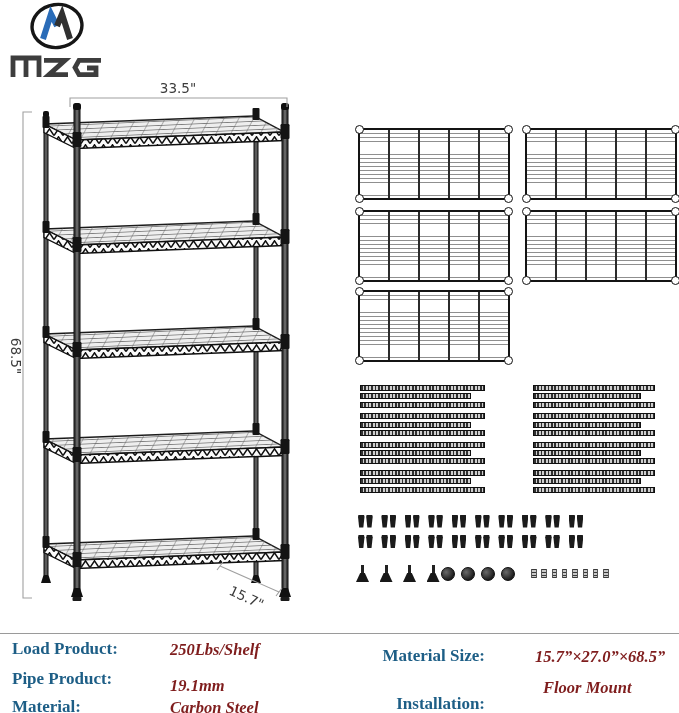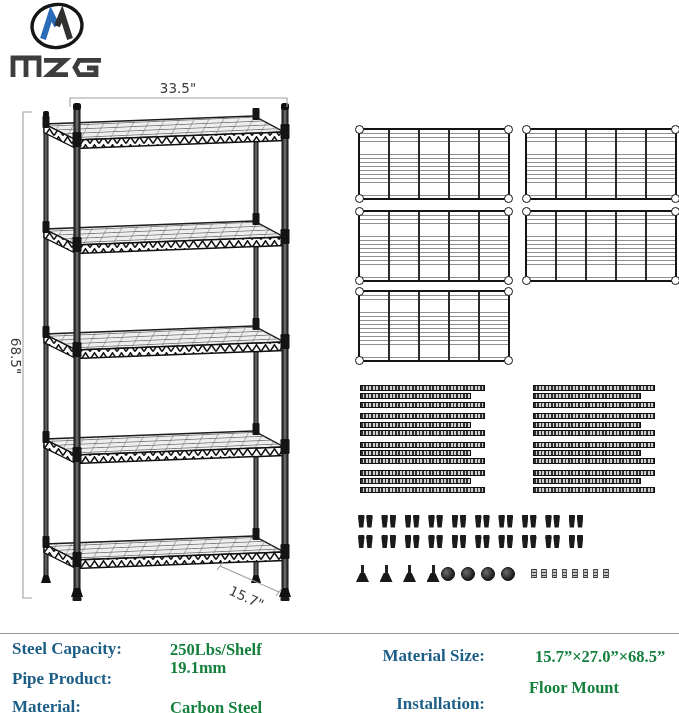--- a/index.html
+++ b/index.html
@@ -30,21 +30,21 @@
     background:radial-gradient(circle at 35% 35%,#6a6a6a,#1e1e1e 70%);border:1px solid #0c0c0c;}
   .screw{position:absolute;width:5.5px;height:9px;box-sizing:border-box;
     background:repeating-linear-gradient(180deg,#3a3a3a 0 1.4px,#c9c9c9 1.4px 2.8px);
     border-left:1px solid #555;border-right:1px solid #555;}
 
   
   .divider{position:absolute;left:0;top:633px;width:679px;height:1px;background:#9a9a9a;}
   .spec-label{position:absolute;font-family:"Liberation Serif","DejaVu Serif",serif;
     font-weight:700;font-size:17px;color:#1d5e86;white-space:nowrap;}
   .spec-value{position:absolute;font-family:"Liberation Serif","DejaVu Serif",serif;
-    font-weight:700;font-size:16.5px;color:#15803d;white-space:nowrap;}
+    font-weight:700;font-size:16.5px;color:#7f1d1d;white-space:nowrap;font-style:italic;}
 
   
   .dimline{stroke:#a0a0a0;stroke-width:1.1;fill:none;}
   .dimtext{font-family:"DejaVu Sans","Liberation Sans",sans-serif;font-size:13.5px;fill:#3c3c3c;}
 </style>
 </head>
 <body>
 
 <div class="canvas">
 
@@ -289,26 +289,26 @@
       <div class="screw" style="left: 551.6px; top: 569px;"></div>
       <div class="screw" style="left: 561.9px; top: 569px;"></div>
       <div class="screw" style="left: 572.2px; top: 569px;"></div>
       <div class="screw" style="left: 582.5px; top: 569px;"></div>
       <div class="screw" style="left: 592.8px; top: 569px;"></div>
       <div class="screw" style="left: 603.1px; top: 569px;"></div>
     </div>
 
   <div class="divider"></div>
   <div id="spec-left">
-      <div class="spec-label" style="left: 12px; top: 639px;">Steel Capacity:</div>
+      <div class="spec-label" style="left: 12px; top: 639px;">Load Product:</div>
       <div class="spec-value" style="left: 170px; top: 640px;">250Lbs/Shelf</div>
       <div class="spec-label" style="left: 12px; top: 669px;">Pipe Product:</div>
-      <div class="spec-value" style="left: 170px; top: 658px;">19.1mm</div>
+      <div class="spec-value" style="left: 170px; top: 676px;">19.1mm</div>
       <div class="spec-label" style="left: 12px; top: 697px;">Material:</div>
       <div class="spec-value" style="left: 170px; top: 698px;">Carbon Steel</div>
     </div>
   <div id="spec-right">
       <div class="spec-label" style="left: 380px; top: 646px; width: 105px; text-align: right;">Material Size:</div>
       <div class="spec-value" style="left: 535px; top: 647px;">15.7”×27.0”×68.5”</div>
       <div class="spec-label" style="left: 380px; top: 694px; width: 105px; text-align: right;">Installation:</div>
-      <div class="spec-value" style="left: 529px; top: 678px;">Floor Mount</div>
+      <div class="spec-value" style="left: 543px; top: 678px;">Floor Mount</div>
     </div>
 </div>
 
 </body></html>

